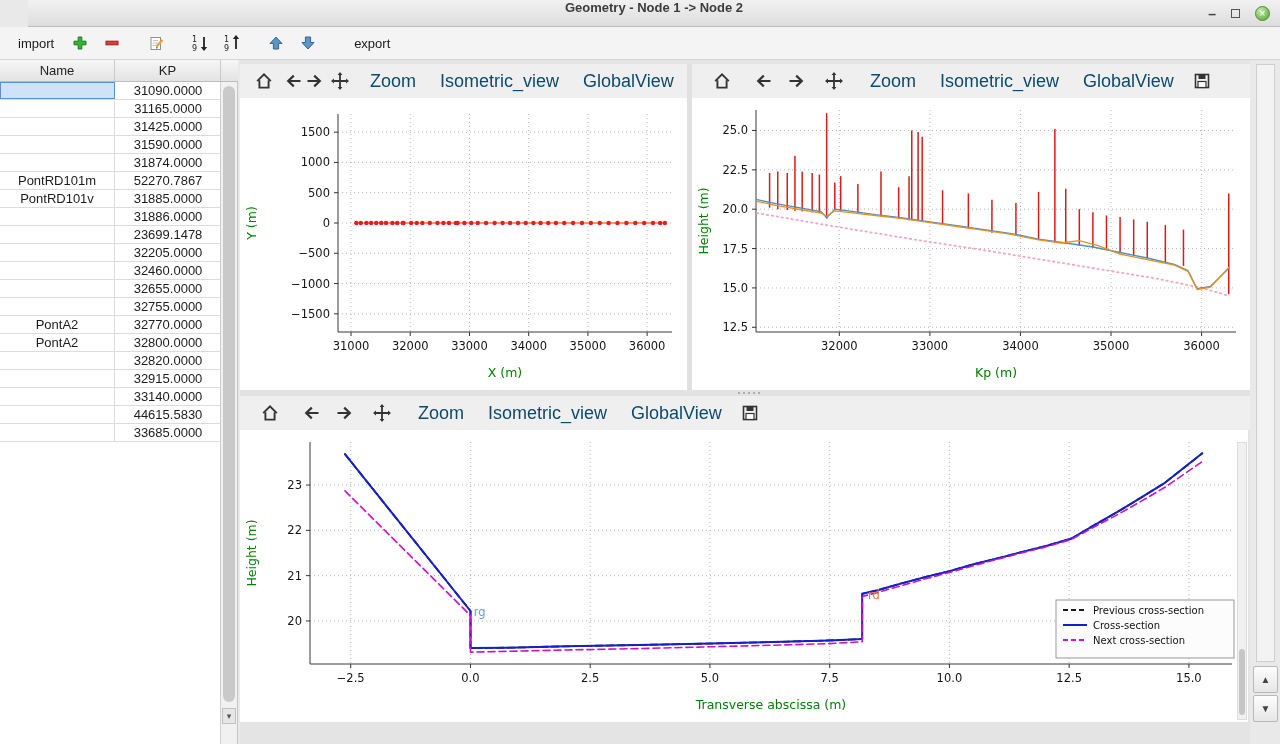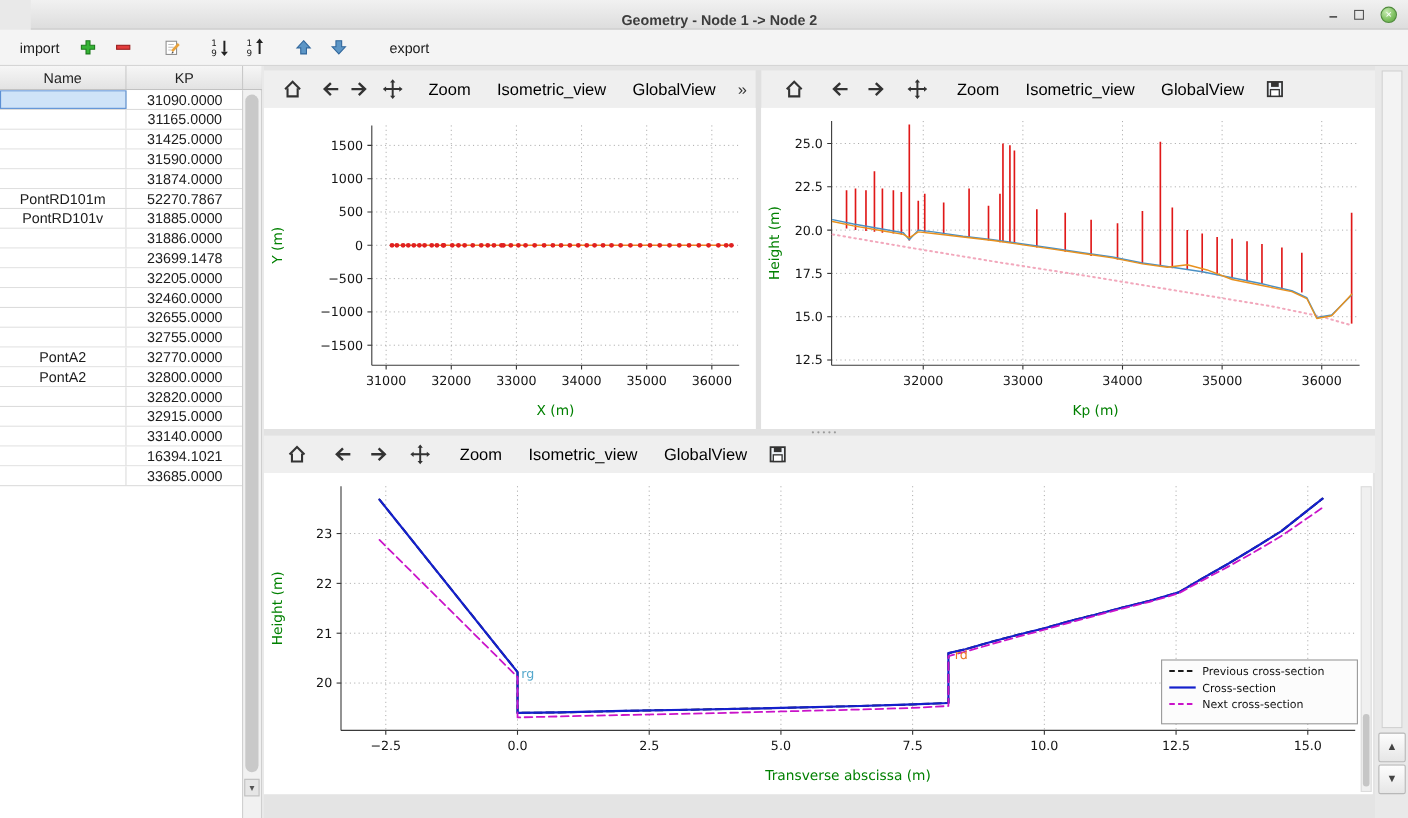--- a/index.html
+++ b/index.html
@@ -1,21 +1,21 @@
 <!DOCTYPE html>
 <html><head>
 <meta charset="utf-8">
 <style>
   *{margin:0;padding:0;box-sizing:border-box;}
   html,body{width:1280px;height:744px;overflow:hidden;}
   body{font-family:"Liberation Sans",sans-serif;background:#e9e9e9;position:relative;font-size:13px;color:#222;-webkit-user-select:none;user-select:none;}
   svg text{font-family:"DejaVu Sans",sans-serif;}
 
   
-  .titlebar{position:absolute;left:0;top:0;right:0;height:27px;background:linear-gradient(#f1f1f1,#dddddd);border-bottom:1px solid #bdbdbd;display:flex;align-items:flex-end;justify-content:center;margin-left:28px;}
+  .titlebar{position:absolute;left:0;top:0;right:0;height:27px;background:linear-gradient(#f1f1f1,#dddddd);border-bottom:1px solid #bdbdbd;display:flex;align-items:flex-start;justify-content:center;margin-left:28px;}
   .titlebar .title{font-weight:bold;font-size:13px;color:#3c3c3c;}
   .win-controls{position:absolute;right:10px;top:0;height:27px;display:flex;align-items:center;gap:15px;}
   .wc-min{font-weight:bold;color:#444;font-size:14px;line-height:1;cursor:default;}
   .wc-restore{width:9px;height:9px;border:1.5px solid #555;display:inline-block;}
   .wc-close{width:15px;height:15px;border-radius:50%;background:radial-gradient(circle at 35% 30%, #c9ecb4, #7cbf5e 60%, #5f9f45);border:1px solid #4f8a3c;display:flex;align-items:center;justify-content:center;color:#fff;font-size:10px;line-height:1;}
 
   
   .main-toolbar{position:absolute;left:0;top:27px;right:0;height:33px;background:#f4f4f4;border-bottom:1px solid #d5d5d5;display:flex;align-items:center;}
   .mt-label{padding:0 10px 0 18px;color:#1a1a1a;}
   .mt-btn{width:30px;height:26px;display:flex;align-items:center;justify-content:center;margin:0 1px;}
@@ -38,21 +38,21 @@
 
   
   .plots-area{position:absolute;left:240px;top:60px;width:1010px;bottom:0;background:#e4e4e4;}
   .nav-toolbar{position:absolute;height:34px;background:#efefef;display:flex;align-items:center;padding-left:14px;}
   .nav-tl{left:0;top:4px;width:447px;}
   .nav-tr{left:452px;top:4px;width:558px;}
   .nav-bottom{left:0;top:336px;width:1010px;}
   .nav-btn{width:32px;height:26px;display:flex;align-items:center;justify-content:center;}
   .nav-btn.home{margin-right:10px;}
   .nav-btn.pan{margin-left:6px;margin-right:8px;}
-  .nav-text-btn{padding:0 12px;font-size:15px;color:#000000;height:26px;display:flex;align-items:center;}
+  .nav-text-btn{padding:0 12px;font-size:18px;color:#0c4a6e;height:26px;display:flex;align-items:center;}
   .nav-overflow{font-size:15px;color:#333;padding:0 8px;}
   .canvas-tl{position:absolute;left:0;top:38px;width:447px;height:292px;background:#fff;}
   .canvas-tr{position:absolute;left:452px;top:38px;width:558px;height:292px;background:#fff;}
   .canvas-bottom{position:absolute;left:0;top:370px;width:1008px;height:292px;background:#fff;}
   .v-divider{position:absolute;left:447px;top:4px;width:5px;height:326px;background:#e0e0e0;}
   .h-splitter{position:absolute;left:0;top:330px;width:1010px;height:6px;background:#e2e2e2;display:flex;align-items:center;}
   .h-splitter .dots{margin-left:498px;display:flex;gap:3px;}
   .h-splitter .dots i{width:2px;height:2px;background:#9a9a9a;border-radius:50%;display:block;}
   .inner-scroll{position:absolute;left:997px;top:382px;width:10px;height:278px;background:#f0f0f0;border:1px solid #dcdcdc;}
   .inner-scroll .thumb{position:absolute;left:1px;right:1px;top:206px;height:66px;background:#c6c6c6;border-radius:4px;}
@@ -203,21 +203,21 @@
       <div class="trow" style="">
       <div class="tcell name"></div>
       <div class="tcell kp">32915.0000</div>
     </div>
       <div class="trow" style="">
       <div class="tcell name"></div>
       <div class="tcell kp">33140.0000</div>
     </div>
       <div class="trow" style="">
       <div class="tcell name"></div>
-      <div class="tcell kp">16394.1021</div>
+      <div class="tcell kp">44615.5830</div>
     </div>
       <div class="trow" style="">
       <div class="tcell name"></div>
       <div class="tcell kp">33685.0000</div>
     </div>
     </div>
   <div class="table-scroll">
     <div class="thumb"></div>
     <div class="down-btn">▾</div>
   </div>

